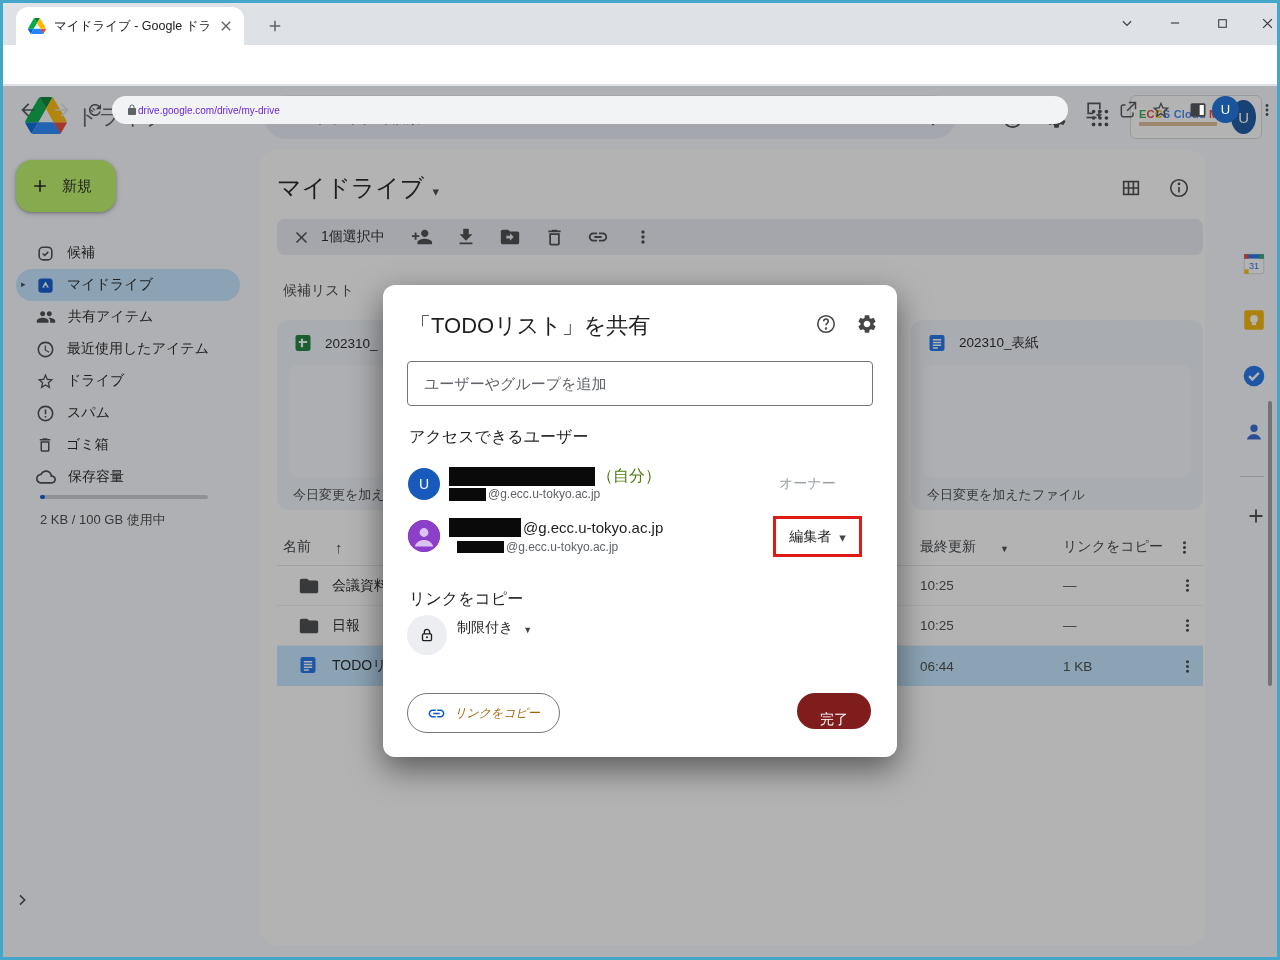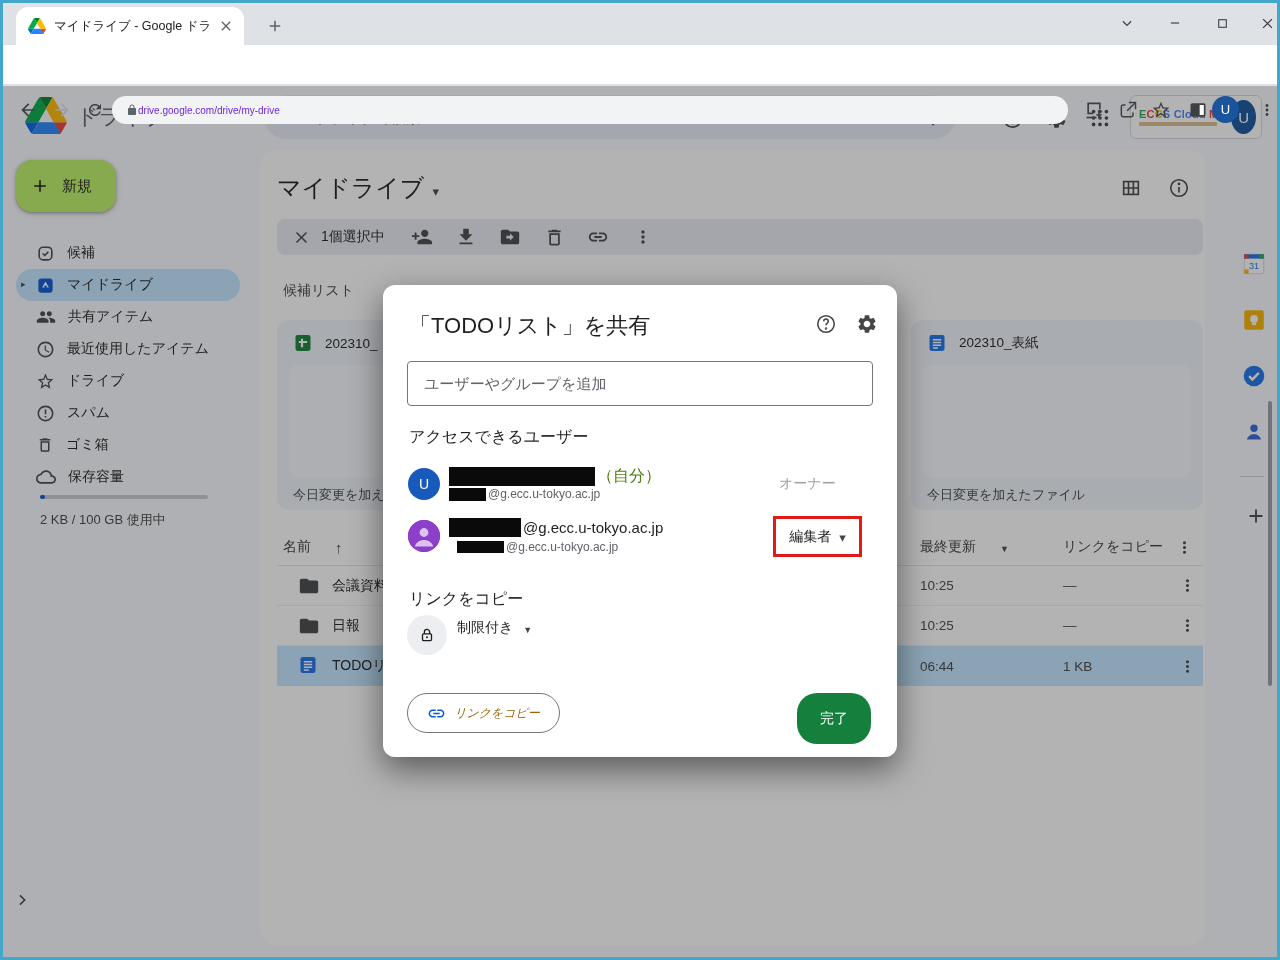--- a/index.html
+++ b/index.html
@@ -121,21 +121,21 @@
   .e2 .t { font-size:12px; color:#5f6368; }
   .owner { position:absolute; left:396px; top:190px; font-size:14px; color:#9aa0a6; }
   .rolebox { position:absolute; left:390px; top:231px; width:89px; height:41px; border:3px solid #e01b17; display:flex; align-items:center; justify-content:center; gap:8px; }
   .rolebox .t { font-size:14px; color:#1f1f1f; }
   .lockcirc { position:absolute; left:24px; top:330px; width:40px; height:40px; border-radius:50%; background:#eceef1; display:flex; align-items:center; justify-content:center; }
   .restrow { position:absolute; left:74px; top:334px; display:flex; align-items:center; gap:10px; }
   .restrow .t { font-size:14px; color:#1f1f1f; }
   .restdesc { position:absolute; left:74px; top:357px; font-size:13px; color:#474b4f; }
   .copybtn { position:absolute; left:24px; top:408px; width:153px; height:40px; border:1px solid #747775; border-radius:20px; display:flex; align-items:center; justify-content:center; gap:8px; background:#fff; }
   .copybtn .t { font-size:12px; color:#a16207;font-style:italic; }
-  .donebtn { position:absolute; left:414px; top:408px; width:74px; height:51px; border-radius:20px; background:#15803d; display:flex; align-items:center; justify-content:center; border:none; }
+  .donebtn { position:absolute; left:414px; top:408px; width:74px; height:36px; border-radius:20px; background:#7f1d1d; display:flex; align-items:flex-end; justify-content:center; border:none; }
   .donebtn .t { font-size:14px; color:#fff; }
   svg { display:block; }
 </style>
 </head>
 <body>
 
 <div class="viewport">
 
   <div class="tabstrip">
     <div class="tab">

